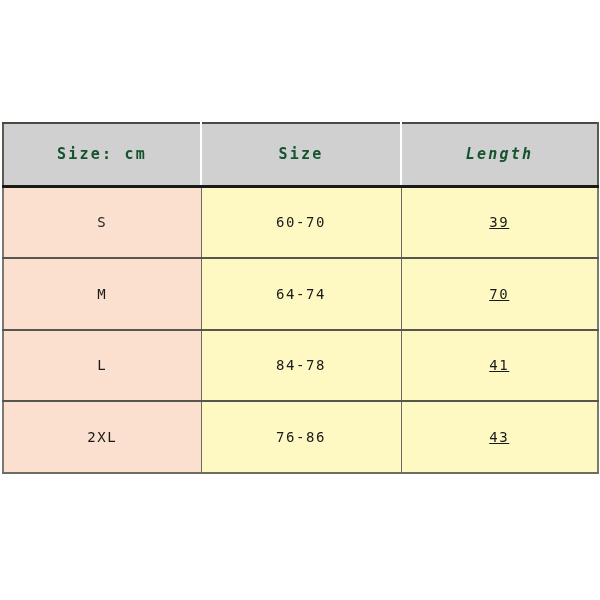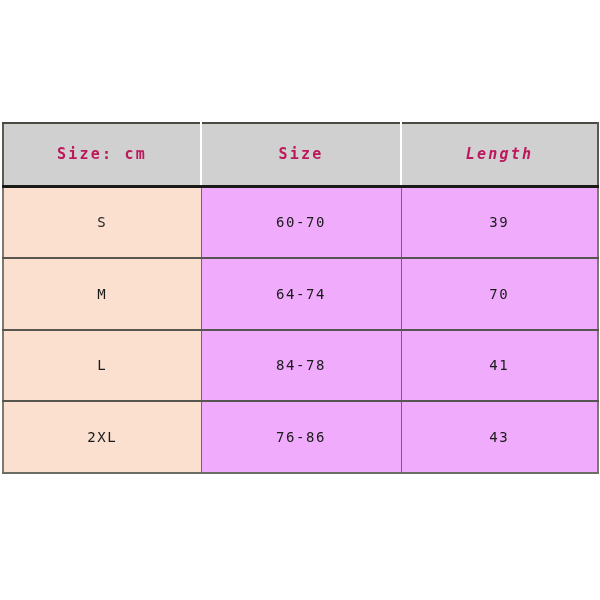--- a/index.html
+++ b/index.html
@@ -34,21 +34,21 @@
   .chart-table col.col-size   { width: 198px; }
   .chart-table col.col-waist  { width: 200px; }
   .chart-table col.col-length { width: 197px; }
 
   
   .chart-table thead tr {
     height: 63px;
   }
   .chart-table thead th {
     background: #d0d0d0;
-    color: #be185d;
+    color: #14532d;
     font-size: 15px;
     font-weight: bold;
     letter-spacing: 2.2px;
     text-align: center;
     vertical-align: middle;
     padding: 0;
     border-top: 2px solid #4a4a42;
     border-bottom: 3px solid #1a1a16;
     border-left: 2px solid #ffffff;
     border-right: 2px solid #ffffff;
@@ -79,24 +79,25 @@
   }
   .chart-table tbody tr:last-child td {
     border-bottom: 2px solid #6d6d64;
   }
 
   .cell-size {
     background: #fbe0d0;
     border-left: 2px solid #7a7a70 !important;
   }
   .cell-measure {
-    background: #f0abfc;
+    background: #fef9c3;
   }
   .cell-measure.cell-last {
     border-right: 2px solid #7a7a70 !important;
+    text-decoration: underline;
   }
 </style>
 </head>
 <body>
 
 <div id="size-chart">
   <table class="chart-table">
     <colgroup>
       <col class="col-size">
       <col class="col-waist">

